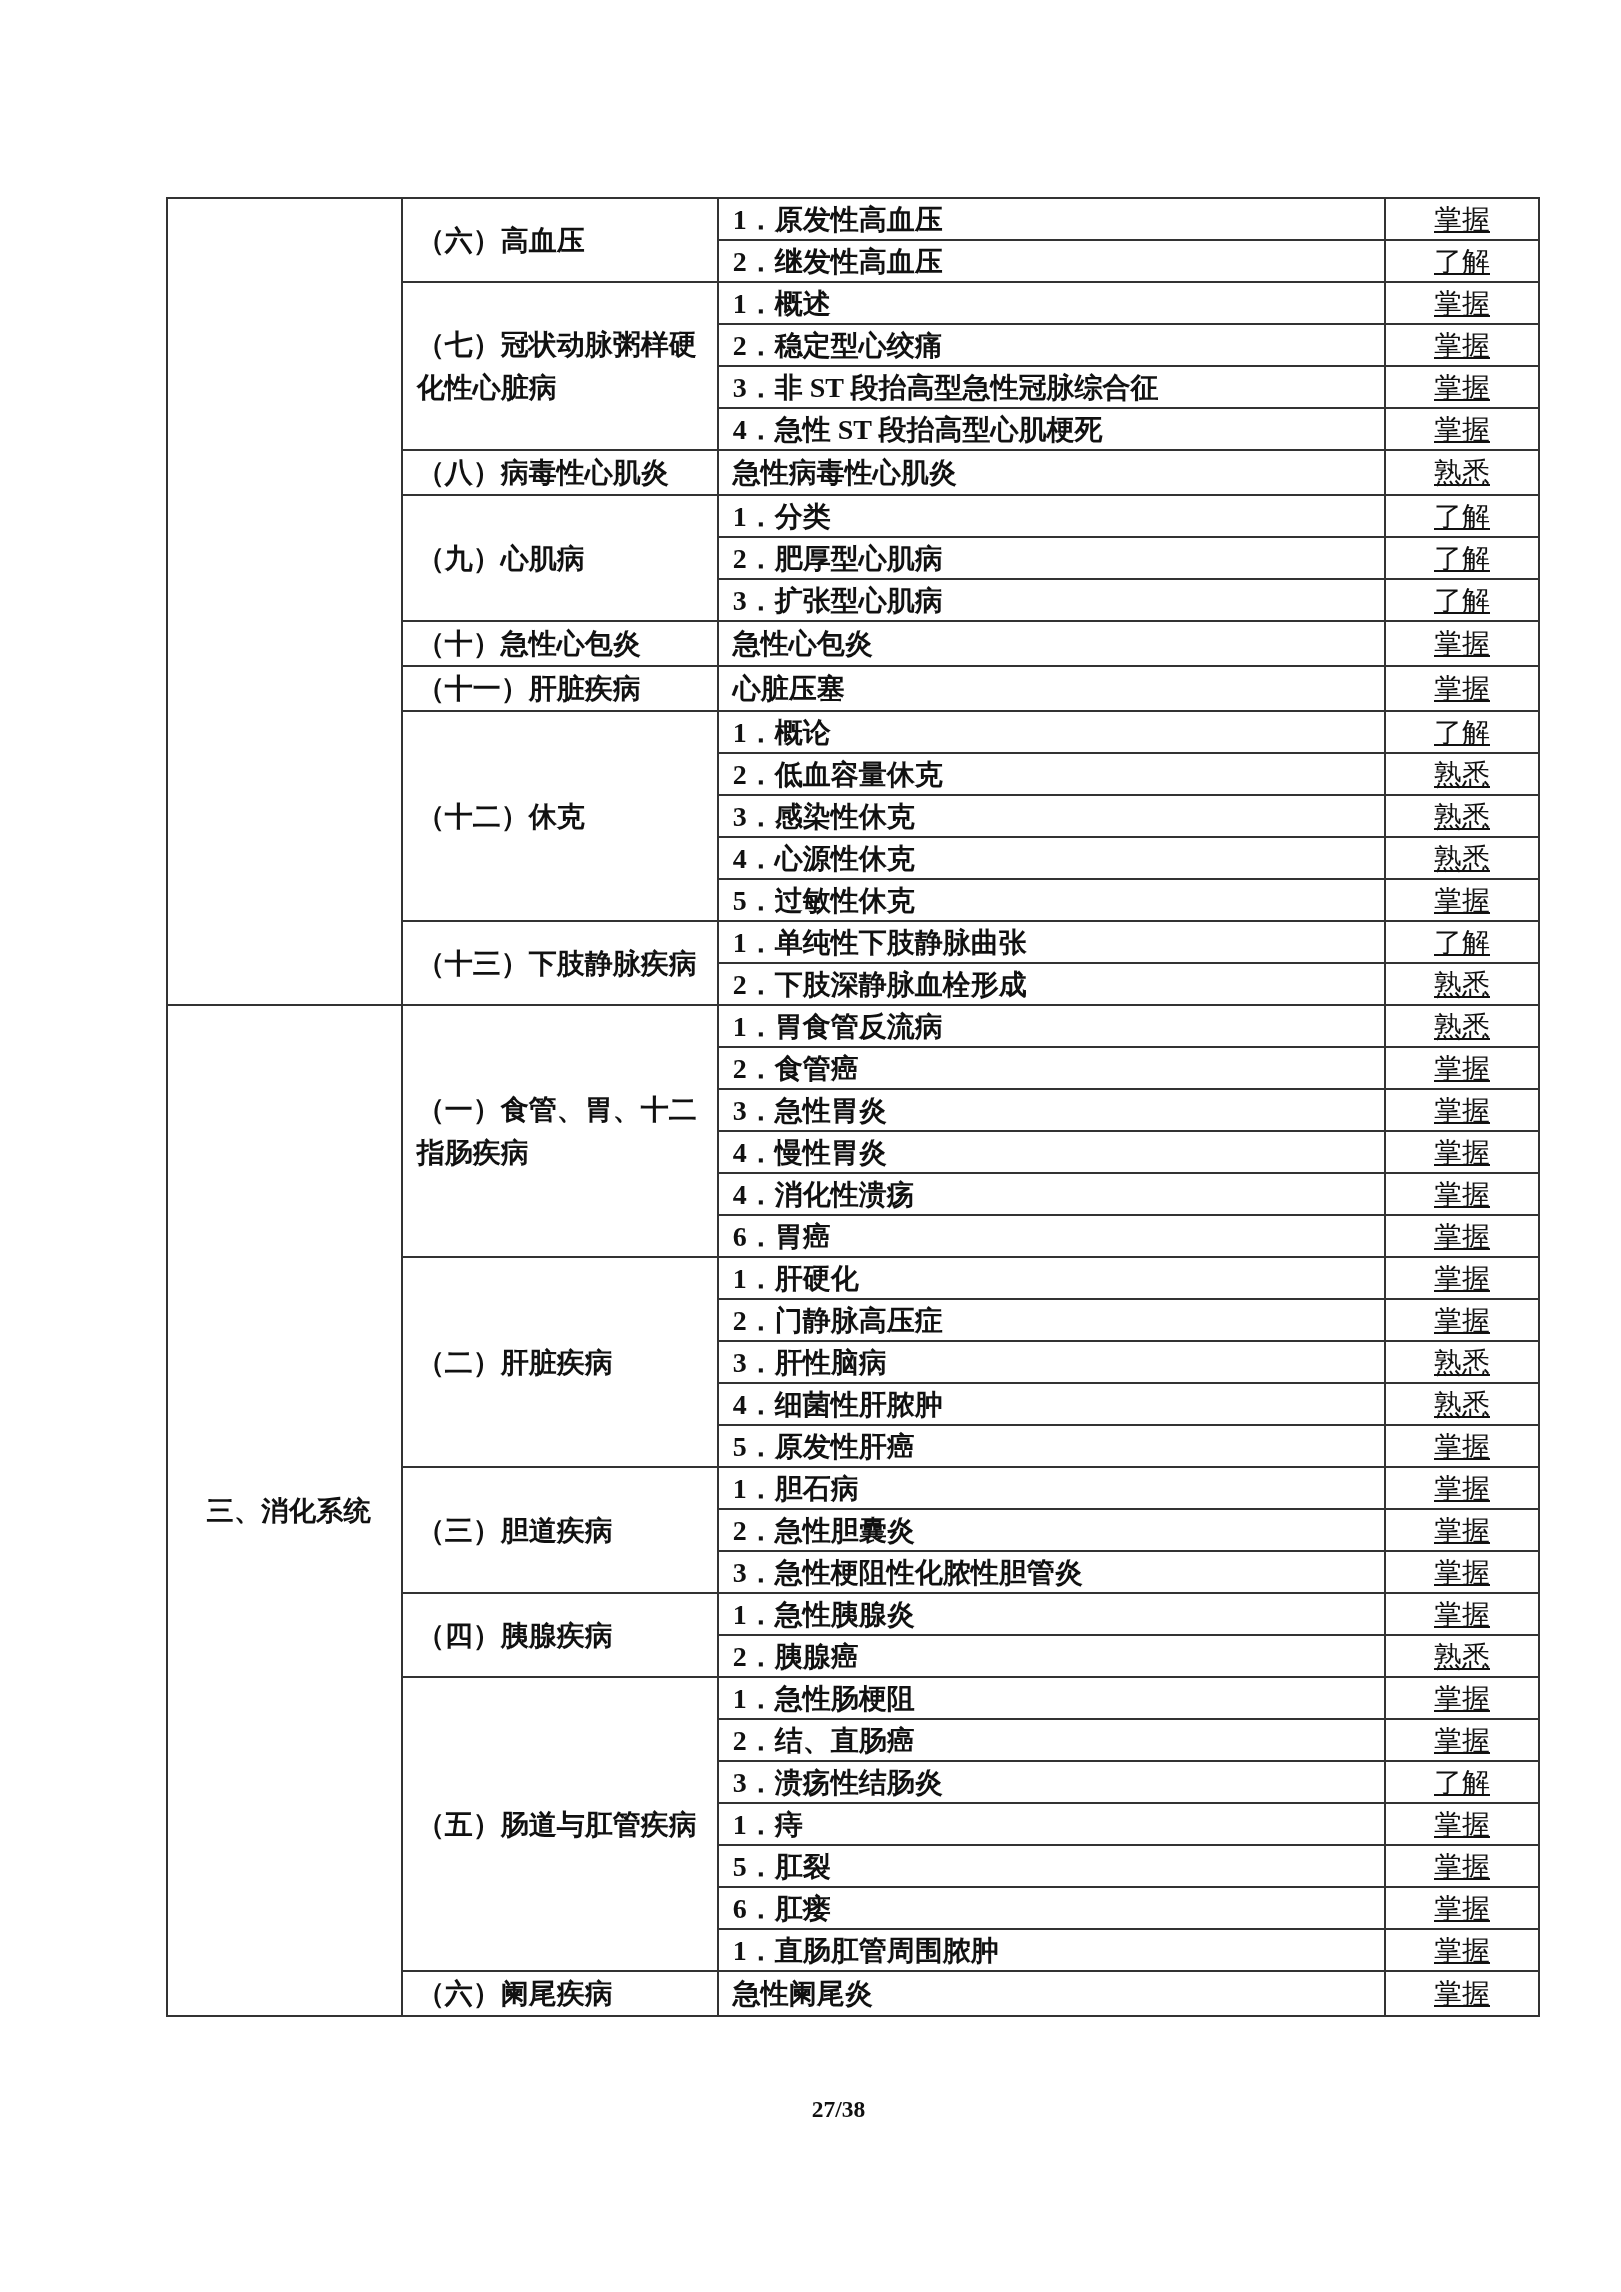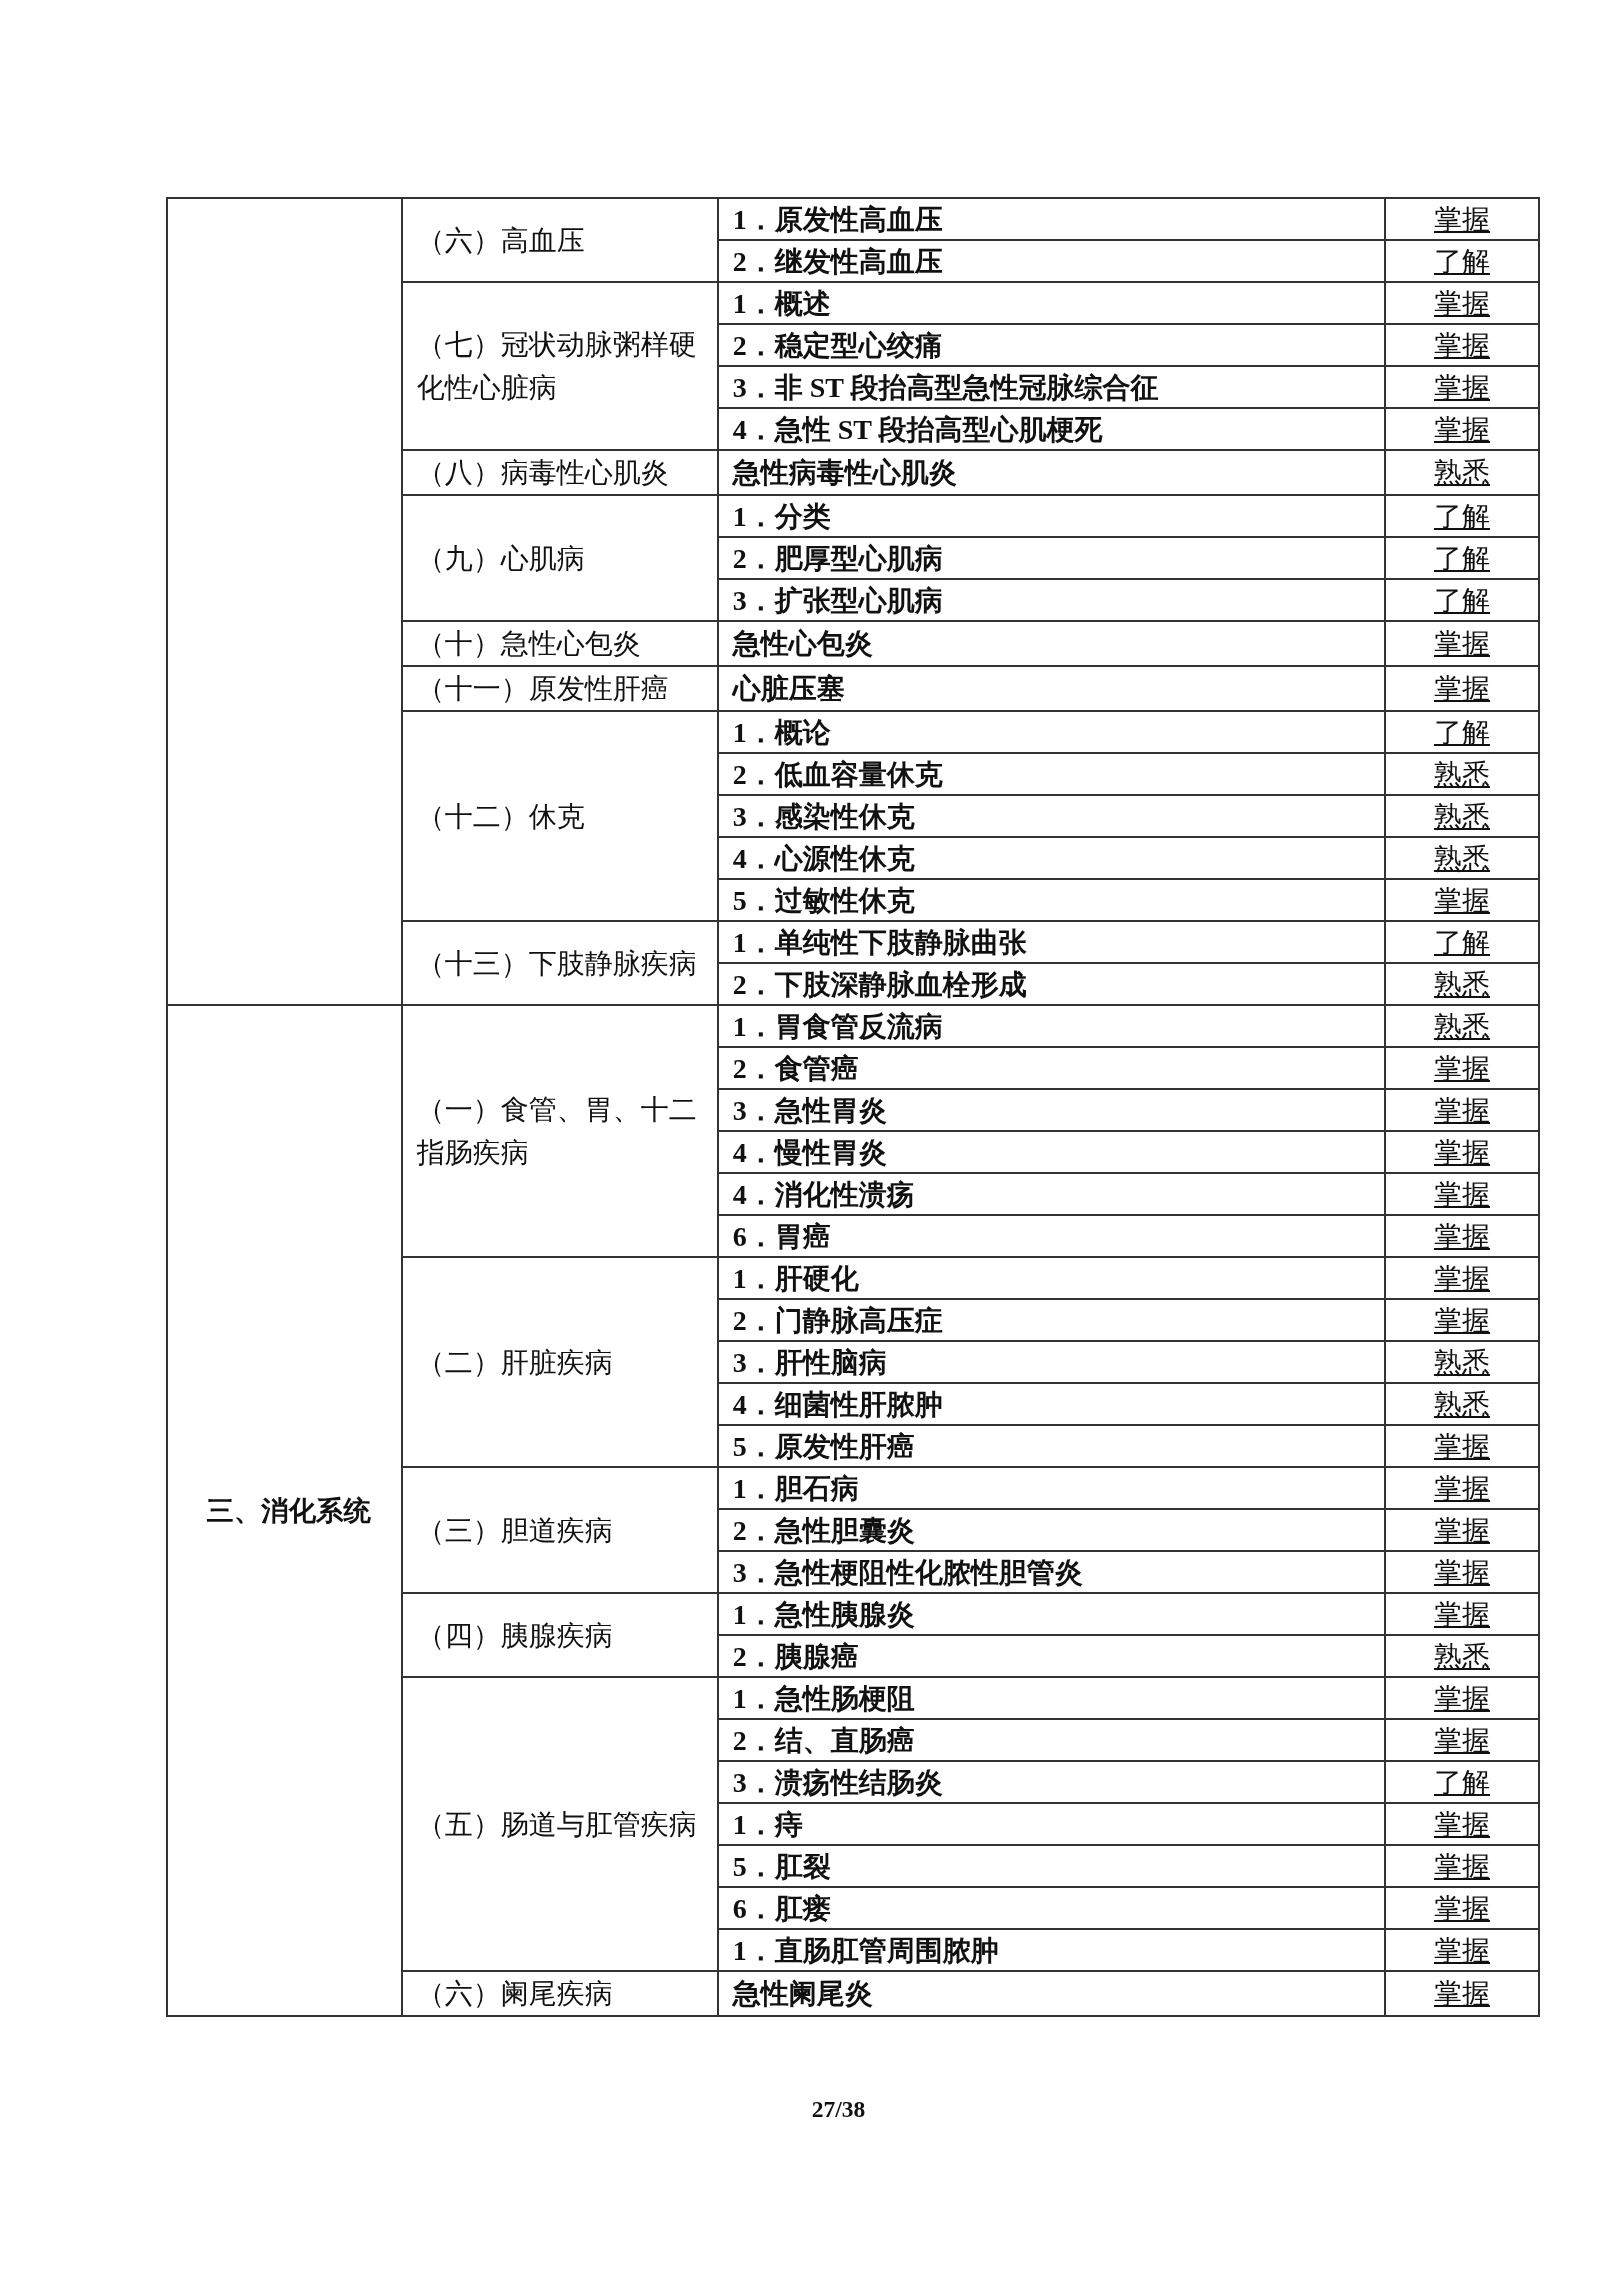--- a/index.html
+++ b/index.html
@@ -7,21 +7,21 @@
          font-family: "Liberation Serif", "DejaVu Serif", serif; color: #111; }
   .page-table { position: absolute; left: 166px; top: 197px; border-collapse: collapse;
                 table-layout: fixed; width: 1371px; }
   .page-table td { border: 2px solid #333; padding: 0 13.7px; height: 40px; font-size: 28px;
                    line-height: 33px; vertical-align: middle; white-space: nowrap; }
   .page-table col.c1 { width: 235px; }
   .page-table col.c2 { width: 316px; }
   .page-table col.c3 { width: 667px; }
   .page-table col.c4 { width: 154px; }
   .page-table td.sec { font-weight: bold; text-align: center; font-family: "DejaVu Sans", sans-serif; font-size: 27.4px; padding-left: 22px; }
-  .page-table td.sub { white-space: normal; padding: 0 7.8px 0 13.7px; line-height: 43px; }
+  .page-table td.sub { white-space: normal; padding: 0 7.8px 0 13.7px; line-height: 43px; font-weight: bold; }
   .page-table td.lvl { text-align: center; text-decoration: underline; }
   .page-table td.item { padding-left: 13.7px; font-weight: bold; }
   .page-num { position: absolute; top: 2096px; left: 0; width: 1621px; text-align: center;
               font-size: 23.5px; font-weight: bold; font-family: "Liberation Serif", serif; padding-left: 28px; }
 </style>
 </head>
 <body>
 
 <table class="page-table">
   <colgroup>
@@ -75,21 +75,21 @@
       <tr>
         <td class="item">3．扩张型心肌病</td>
         <td class="lvl">了解</td>
       </tr>
       <tr>
         <td class="sub" rowspan="1">（十）急性心包炎</td>
         <td class="item">急性心包炎</td>
         <td class="lvl">掌握</td>
       </tr>
       <tr>
-        <td class="sub" rowspan="1">（十一）原发性肝癌</td>
+        <td class="sub" rowspan="1">（十一）肝脏疾病</td>
         <td class="item">心脏压塞</td>
         <td class="lvl">掌握</td>
       </tr>
       <tr>
         <td class="sub" rowspan="5">（十二）休克</td>
         <td class="item">1．概论</td>
         <td class="lvl">了解</td>
       </tr>
       <tr>
         <td class="item">2．低血容量休克</td>

